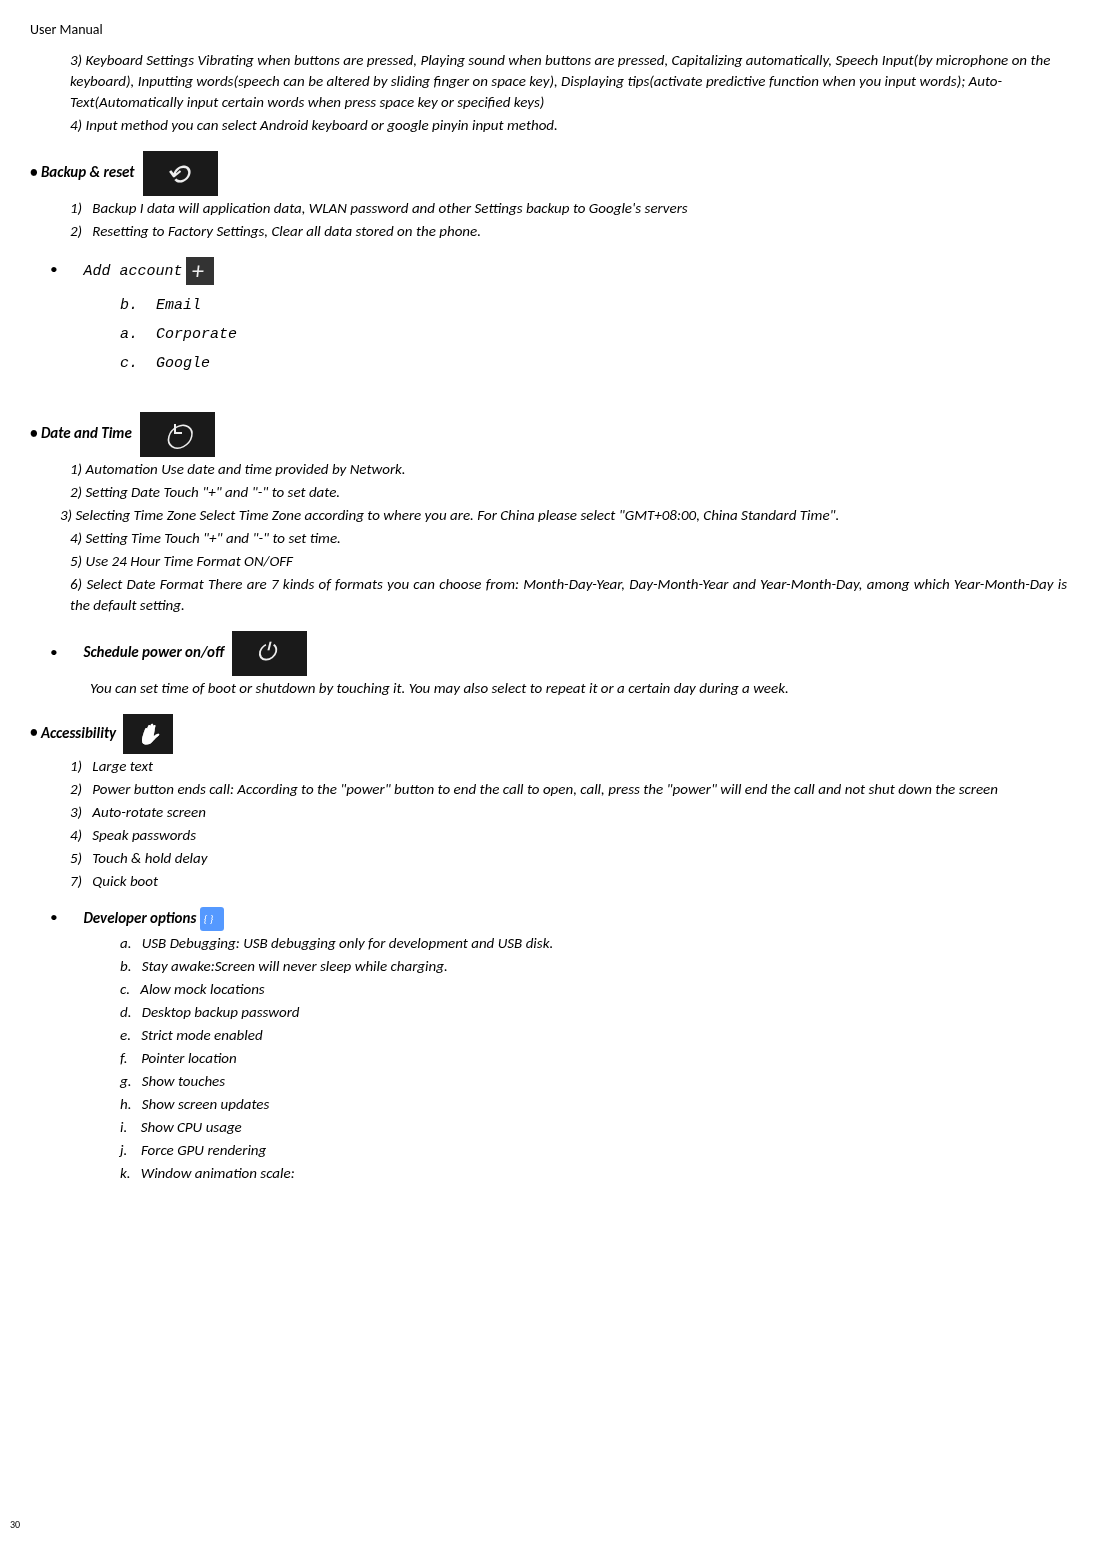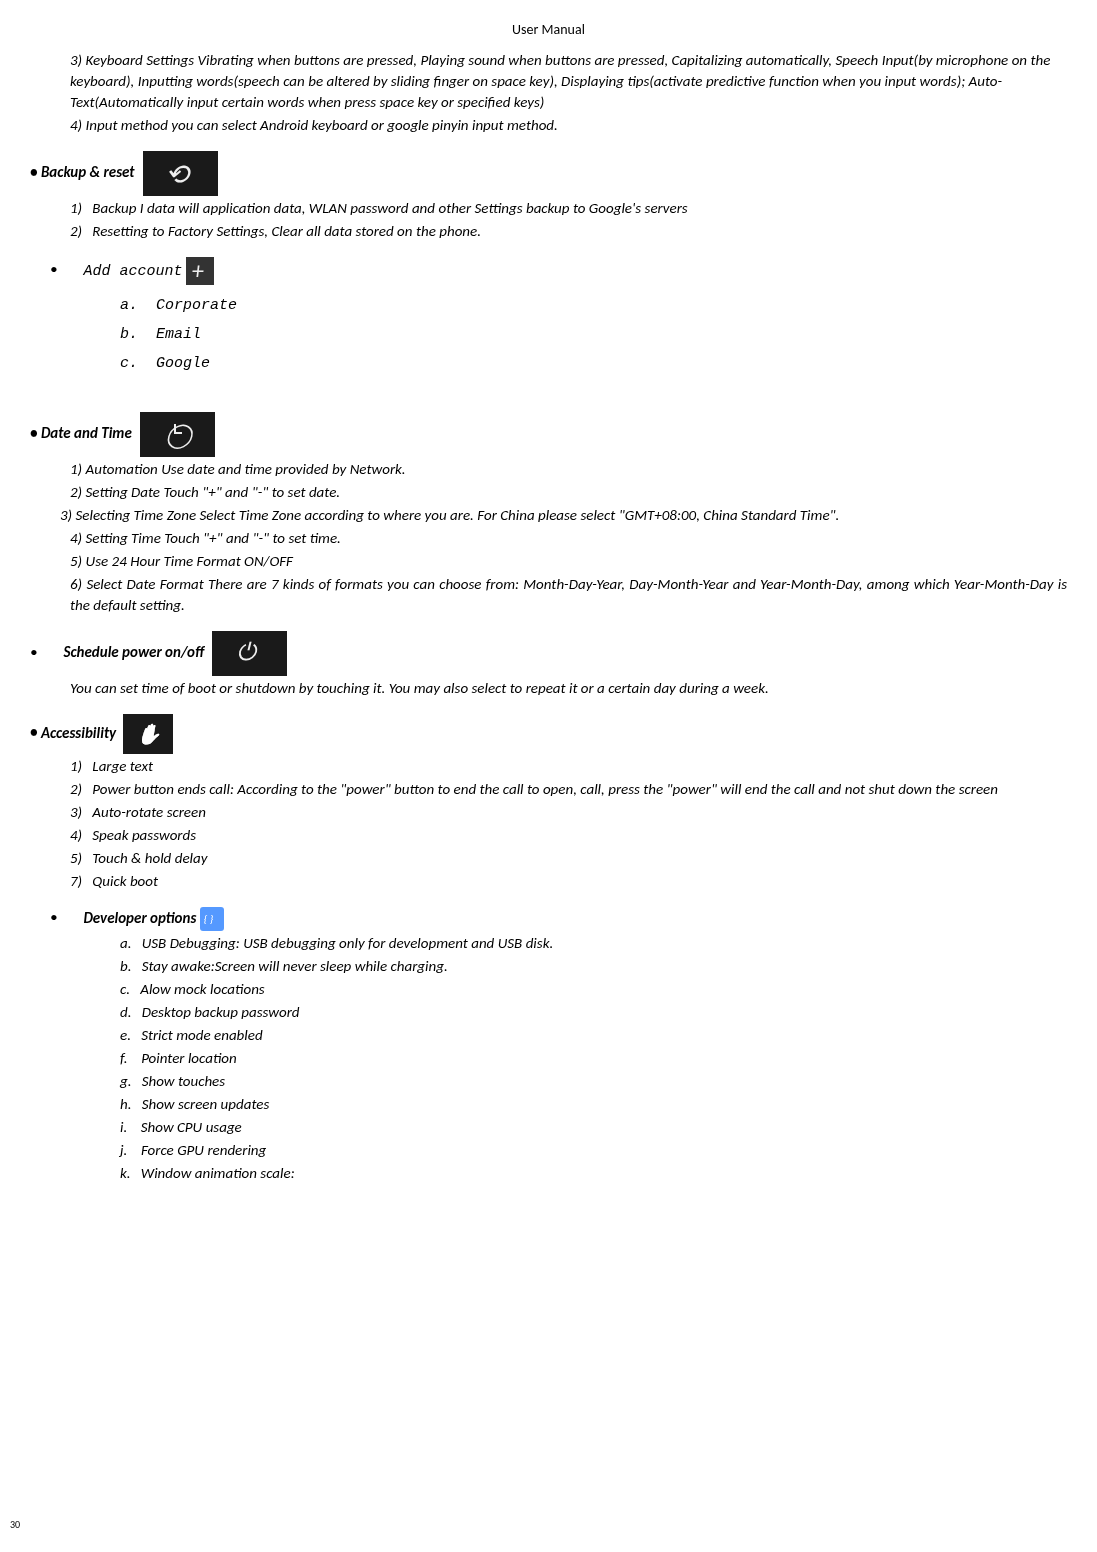--- a/index.html
+++ b/index.html
@@ -5,21 +5,21 @@
     body {
       font-family: Calibri, Arial, sans-serif;
       font-size: 15px;
       line-height: 1.4;
       margin: 0;
       padding: 20px 30px;
       width: 1037px;
       color: #000;
     }
     .header {
-      text-align: center;
+      text-align: left;
       font-size: 14px;
       margin-bottom: 10px;
     }
     .section-title {
       font-weight: bold;
       display: inline;
     }
     .bullet::before {
       content: "• ";
       font-weight: bold;
@@ -175,22 +175,22 @@
 </div>
 
 
 <div class="block" style="margin-left:20px">
   <div class="row">
     <span style="display:inline-block;width:30px">•</span>
     <span class="mono">Add account</span>
     <span class="icon-plus"></span>
   </div>
   <div class="indent-2 mono" style="margin-top:10px">
+    <div class="row" style="margin:8px 0">b.&nbsp;&nbsp;<span>Email</span></div>
     <div class="row" style="margin:8px 0">a.&nbsp;&nbsp;<span>Corporate</span></div>
-    <div class="row" style="margin:8px 0">b.&nbsp;&nbsp;<span>Email</span></div>
     <div class="row" style="margin:0 0">c.&nbsp;&nbsp;<span>Google</span></div>
   </div>
 </div>
 
 <br>
 
 
 <div class="block">
   <div class="row bullet">
     <span class="section-title">Date and Time</span>
@@ -200,21 +200,21 @@
     <div class="row">1) Automation        Use date and time provided by Network.</div>
     <div class="row">2) Setting Date        Touch "+" and "-" to set date.</div>
     <div class="row justify" style="margin-left:-10px">3) Selecting Time Zone        Select Time Zone according to where you are. For China please select "GMT+08:00, China Standard Time".</div>
     <div class="row">4) Setting Time        Touch "+" and "-" to set time.</div>
     <div class="row">5) Use 24 Hour Time Format        ON/OFF</div>
     <div class="row justify">6) Select Date Format        There are 7 kinds of formats you can choose from: Month-Day-Year, Day-Month-Year and Year-Month-Day, among which Year-Month-Day is the default setting.</div>
   </div>
 </div>
 
 
-<div class="block" style="">
+<div class="block" style="margin-left:20px">
   <div class="row">
     <span style="display:inline-block;width:30px">•</span>
     <span class="section-title">Schedule power on/off</span>
     <span class="icon-box icon-power"></span>
   </div>
   <div class="indent-1 justify">You can set time of boot or shutdown by touching it. You may also select to repeat it or a certain day during a week.</div>
 </div>
 
 
 <div class="block">

